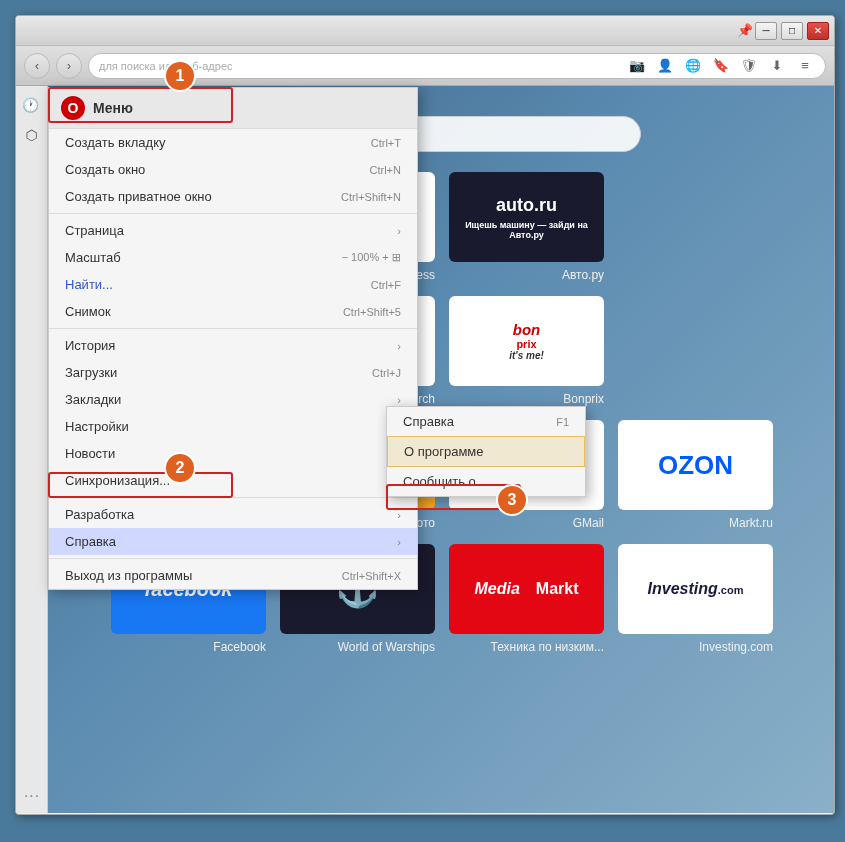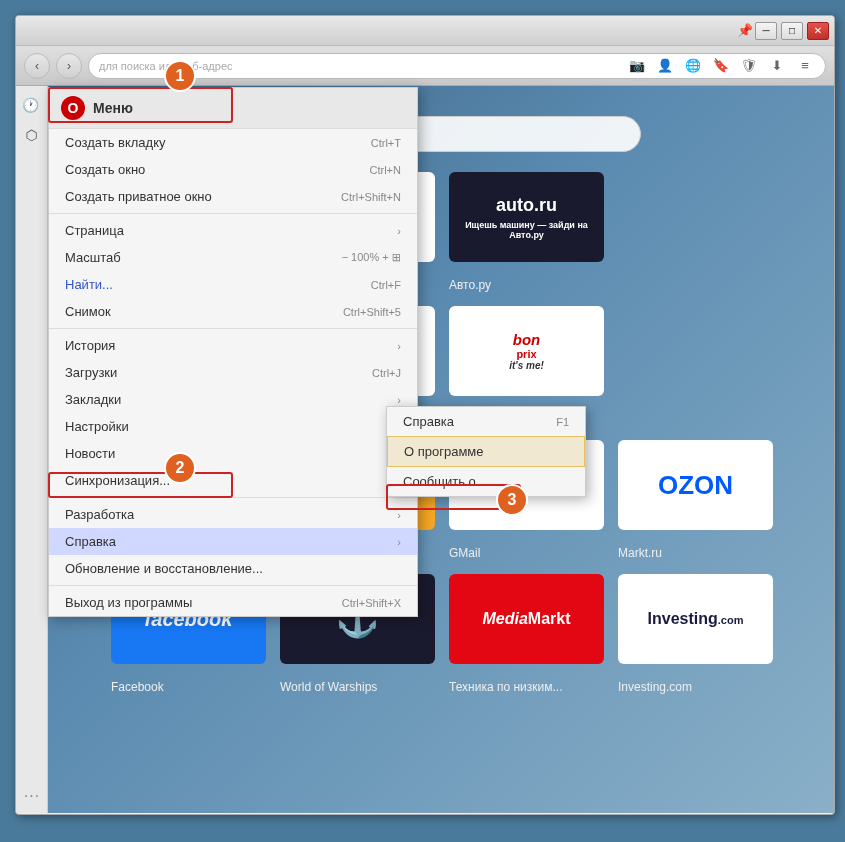--- a/index.html
+++ b/index.html
@@ -182,22 +182,22 @@
       grid-template-columns: repeat(4, 155px);
       grid-template-rows: repeat(3, auto);
       gap: 14px;
       width: 100%;
       max-width: 660px;
     }
 
     .dial-item {
       display: flex;
       flex-direction: column;
-      align-items: flex-start;
-      gap: 16px;
+      align-items: flex-end;
+      gap: 6px;
       cursor: pointer;
     }
     .dial-thumb {
       width: 155px;
       height: 90px;
       border-radius: 6px;
       overflow: hidden;
       display: flex;
       align-items: center;
       justify-content: center;
@@ -525,29 +525,29 @@
         </div>
         <div class="dial-item">
           <div class="dial-thumb dial-wow">
             <span style="font-size:36px;">⚓</span>
           </div>
           <span class="dial-label">World of Warships</span>
         </div>
         <div class="dial-item">
           <div class="dial-thumb dial-mediamarkt">
             <div style="text-align:center;color:white;font-weight:bold;font-size:16px;font-style:italic;">
-              Media<span style="color:#fff;font-style:normal;">Markt</span>
+              Media<span style="color:#fff;font-style:normal;padding-left:16px;">Markt</span>
             </div>
           </div>
           <span class="dial-label">Техника по низким...</span>
         </div>
         <div class="dial-item">
           <div class="dial-thumb dial-investing">
             <div style="text-align:center;color:#1a1a3e;">
-              <span style="font-size:16px;font-weight:bold;">Investing</span><span style="font-size:11px;">.com</span>
+              <span style="font-size:16px;font-weight:bold;font-style:italic;">Investing</span><span style="font-size:11px;">.com</span>
             </div>
           </div>
           <span class="dial-label">Investing.com</span>
         </div>
 
       </div>
     </div>
   </div>
 
   <div class="menu-overlay">
@@ -618,23 +618,20 @@
     <div class="menu-separator"></div>
 
     <div class="menu-item">
       <span>Разработка</span>
       <span class="menu-item-arrow">›</span>
     </div>
     <div class="menu-item active-item">
       <span>Справка</span>
       <span class="menu-item-arrow">›</span>
     </div>
-    <div class="menu-item">
-      <span>Обновление и восстановление...</span>
-    </div>
 
     <div class="menu-separator"></div>
 
     <div class="menu-item">
       <span>Выход из программы</span>
       <span class="menu-item-shortcut">Ctrl+Shift+X</span>
     </div>
   </div>
 
   <div class="submenu">

